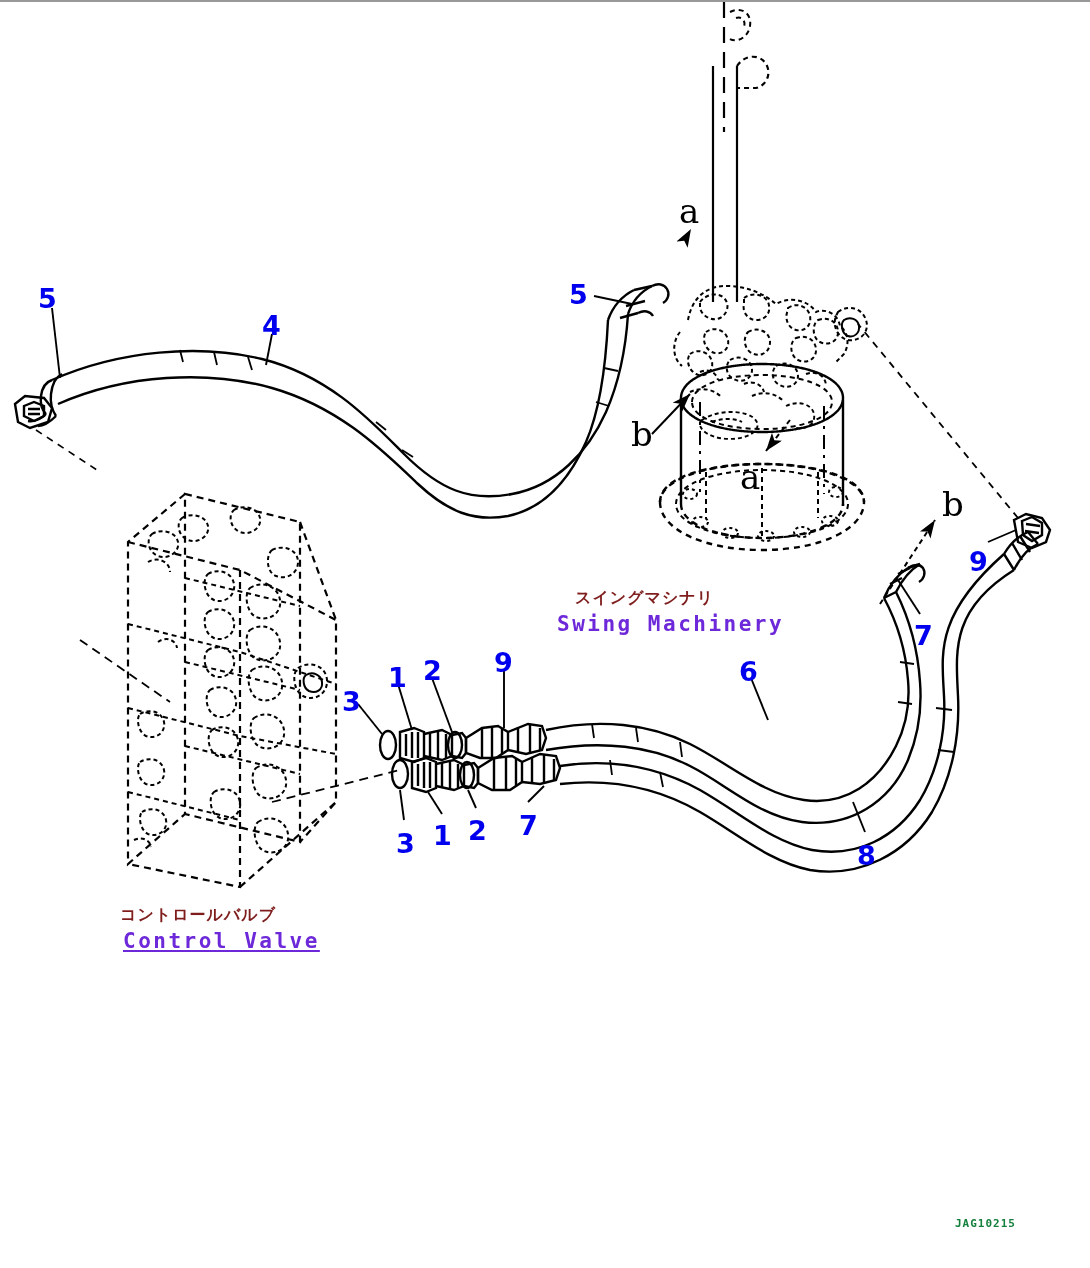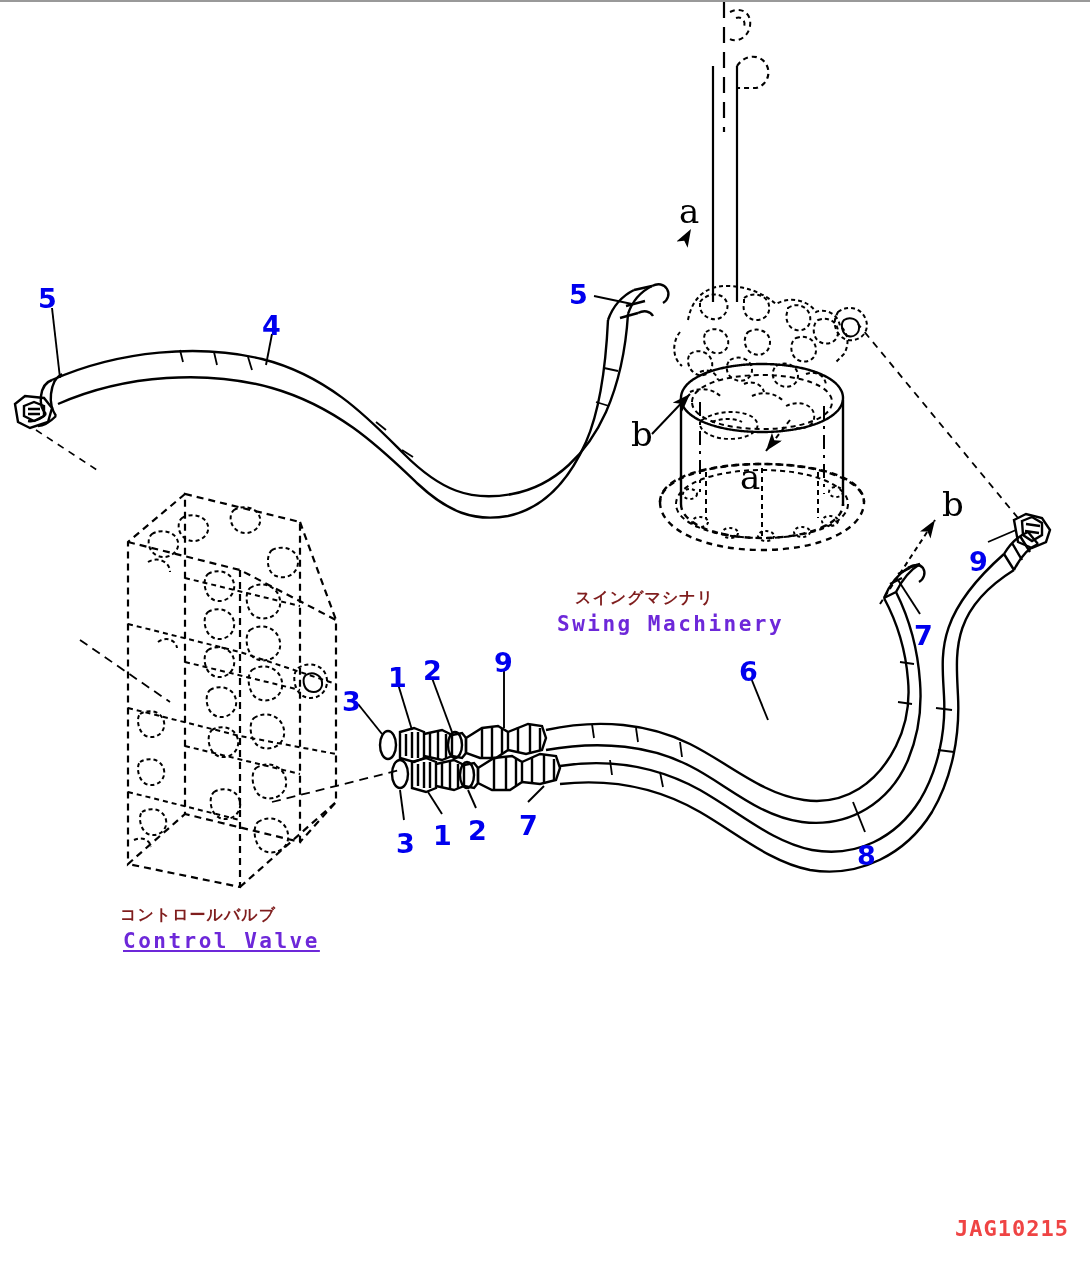--- a/index.html
+++ b/index.html
@@ -54,22 +54,22 @@
     letter-spacing: 1px;
   }
   .cap-en {
     color: #6d28d9;
     font-size: 21px;
     font-family: "DejaVu Sans Mono", monospace;
     font-weight: bold;
     letter-spacing: 2.5px;
   }
   .drawing-code {
-    color: #ef4444;
-    font-size: 22px;
+    color: #15803d;
+    font-size: 11px;
     font-family: "DejaVu Sans Mono", monospace;
     font-weight: bold;
     letter-spacing: 1px;
   }
 </style>
 </head>
 <body>
 
 <div id="sheet">
 

